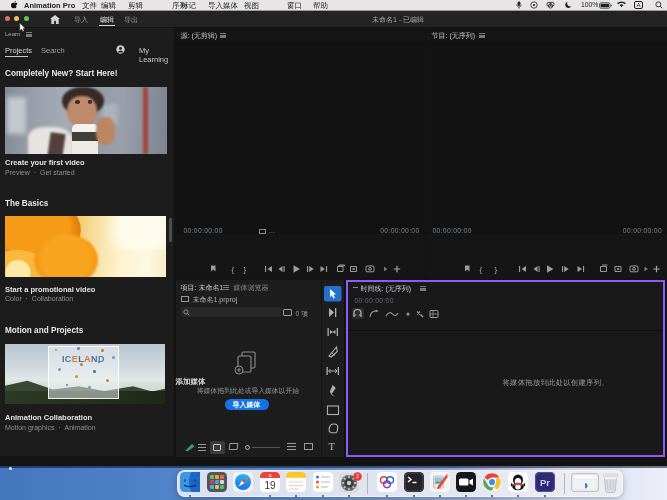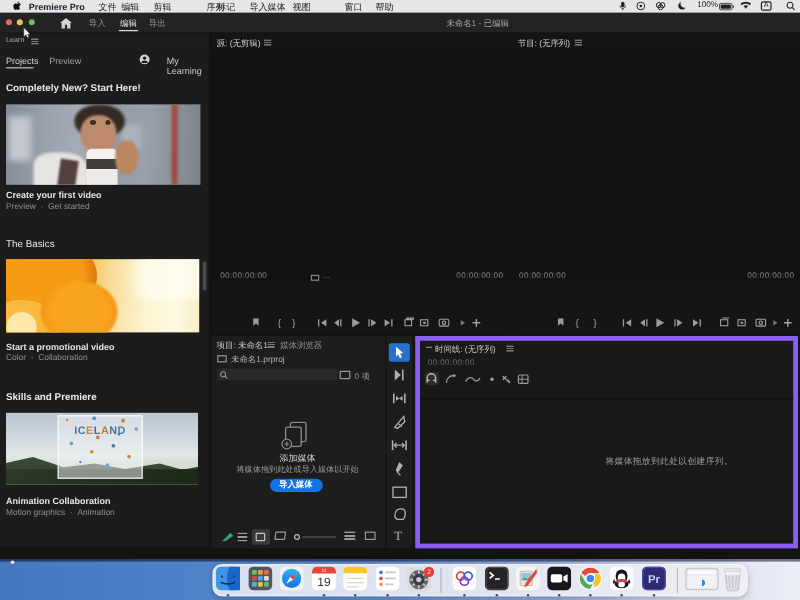--- a/index.html
+++ b/index.html
@@ -24,21 +24,21 @@
            background:linear-gradient(#9a9a9a 0 1px,transparent 1px 1.8px,#9a9a9a 1.8px 2.8px,transparent 2.8px 3.5px,#9a9a9a 3.5px 4.5px); opacity:.75;}
   .tc { position:absolute; font-size:6.8px; letter-spacing:.3px; white-space:nowrap; }
 </style>
 </head>
 <body>
 
 <div id="menubar">
   <svg class="abs" style="left:11px;top:1.2px" width="7" height="8" viewBox="0 0 12 14">
       <path fill="#111" d="M9.6 7.4c0-1.8 1.5-2.7 1.6-2.8-.9-1.3-2.2-1.4-2.7-1.5-1.1-.1-2.2.7-2.7.7-.6 0-1.4-.7-2.4-.6C2.2 3.2 1 4 .4 5.2c-1 1.8-.3 4.5.7 6 .5.7 1.1 1.5 1.9 1.5.8 0 1-.5 2-.5s1.2.5 2 .5c.8 0 1.4-.7 1.9-1.5.6-.8.8-1.7.8-1.7s-1.5-.6-1.5-2.3zM7.8 1.9c.4-.5.7-1.3.6-1.9-.6 0-1.4.4-1.8 1-.4.4-.7 1.2-.6 1.9.7 0 1.4-.4 1.8-1z"></path>
     </svg>
-  <div class="mi" style="left:24px;font-weight:bold">Premiere Pro</div>
+  <div class="mi" style="left:24px;font-weight:bold">Animation Pro</div>
   <div class="mi" style="left:82px">文件</div>
   <div class="mi" style="left:101px">编辑</div>
   <div class="mi" style="left:128px">剪辑</div>
   <div class="mi" style="left:172px">序列</div>
   <div class="mi" style="left:181px">标记</div>
   <div class="mi" style="left:208px">导入媒体</div>
   <div class="mi" style="left:244px">视图</div>
   <div class="mi" style="left:287px">窗口</div>
   <div class="mi" style="left:313px">帮助</div>
 
@@ -93,21 +93,21 @@
   <svg class="abs" style="left:18.5px;top:12px;z-index:60" width="7" height="10" viewBox="0 0 9 13">
       <path d="M1 0v10l2.4-2.2L4.8 11l1.8-.8-1.4-3.1H8z" fill="#fff" stroke="#333" stroke-width=".6"></path>
     </svg>
 
   <div class="panel" id="learn" style="left:0;top:17px;width:173.5px;height:428px;background:#1c1c1c">
     <div class="abs" style="left:0;top:0;width:100%;height:12px;background:#1d1d1d"></div>
     <div class="abs" style="left:5px;top:3px;font-size:6px;color:#ababab">Learn</div>
     <div class="menu3" style="left:26px;top:4px"></div>
     <div class="abs" style="left:5px;top:17.5px;font-size:7.5px;color:#d6d6d6">Projects</div>
     <div class="abs" style="left:5px;top:27.5px;width:23px;height:1px;background:#c8c8c8"></div>
-    <div class="abs" style="left:41px;top:17.5px;font-size:7.5px;color:#a0a0a0">Preview</div>
+    <div class="abs" style="left:41px;top:17.5px;font-size:7.5px;color:#a0a0a0">Search</div>
     <svg class="abs" style="left:116px;top:16.5px" width="9" height="9" viewBox="0 0 10 10">
         <circle cx="5" cy="5" r="4.6" fill="#d0d0d0"></circle>
         <circle cx="5" cy="3.8" r="1.6" fill="#1c1c1c"></circle>
         <path d="M1.8 8.3a3.4 3.4 0 0 1 6.4 0z" fill="#1c1c1c"></path>
       </svg>
     <div class="abs" style="left:139px;top:17.5px;font-size:7.5px;color:#c8c8c8">My Learning</div>
 
     <div class="abs" style="left:5px;top:41px;font-size:8.2px;font-weight:bold;color:#e8e8e8">Completely New? Start Here!</div>
 
     <div class="abs" style="left:5px;top:59px;width:162px;height:67px;overflow:hidden;background:linear-gradient(92deg,#848b96 0%,#9aa1ac 20%,#a6acb6 38%,#959ca8 55%,#9aa0ab 72%,#8a909b 88%,#7e838e 100%)">
@@ -119,32 +119,32 @@
       <div class="abs" style="left:43%;top:20%;width:3%;height:5%;background:#3a2d25;border-radius:50%"></div>
       <div class="abs" style="left:51%;top:20%;width:3%;height:5%;background:#3a2d25;border-radius:50%"></div>
       <div class="abs" style="left:14%;top:60%;width:28%;height:45%;background:#e6e4e1;border-radius:35% 45% 0 0;filter:blur(1.5px)"></div>
       <div class="abs" style="left:27%;top:68%;width:9%;height:36%;background:#53403c;filter:blur(1px);transform:rotate(8deg)"></div>
       <div class="abs" style="left:41.5%;top:55%;width:16%;height:48%;background:linear-gradient(#f4f2ee 0 26%,#413d38 26% 52%,#eeebe6 52%);border-radius:16% 16% 8% 8%"></div>
       <div class="abs" style="left:56%;top:45%;width:12%;height:42%;background:#bb8662;border-radius:42%;filter:blur(.8px)"></div>
     </div>
     <div class="abs" style="left:5px;top:130px;font-size:7.5px;font-weight:bold;color:#e4e4e4">Create your first video</div>
     <div class="abs" style="left:5px;top:141px;font-size:7px;color:#909090">Preview&nbsp;&nbsp;·&nbsp;&nbsp;Get started</div>
 
-    <div class="abs" style="left:5px;top:171px;font-size:8.2px;font-weight:normal;color:#e8e8e8">The Basics</div>
+    <div class="abs" style="left:5px;top:171px;font-size:8.2px;font-weight:bold;color:#e8e8e8">The Basics</div>
 
     <div class="abs" style="left:5px;top:188px;width:161px;height:61px;overflow:hidden;background:linear-gradient(94deg,#e88a10 0%,#f0980f 20%,#f5bc4a 38%,#f8dfa0 55%,#fdf3cf 72%,#fdf8e2 88%,#f7eec4 100%)">
       <div class="abs" style="left:-8%;top:-30%;width:55%;height:105%;background:radial-gradient(circle,#f59b16 0 60%,#e07d08 78%,rgba(224,125,8,.0) 95%);border-radius:50%"></div>
       <div class="abs" style="left:-12%;top:55%;width:40%;height:75%;background:radial-gradient(circle,#fde8a8 0 30%,#f8b93e 34% 75%,#ef9a1c 100%);border-radius:50%"></div>
       <div class="abs" style="left:18%;top:30%;width:40%;height:85%;background:radial-gradient(circle,#f9a41f 0 55%,#ef8d0d 90%);border-radius:50%;filter:blur(1px)"></div>
       <div class="abs" style="left:58%;top:-15%;width:55%;height:70%;background:radial-gradient(circle,rgba(255,252,238,.9) 0 40%,rgba(255,250,230,0) 80%)"></div>
     </div>
     <div class="abs" style="left:5px;top:257px;font-size:7.5px;font-weight:bold;color:#e4e4e4">Start a promotional video</div>
     <div class="abs" style="left:5px;top:267px;font-size:7px;color:#909090">Color&nbsp;&nbsp;·&nbsp;&nbsp;Collaboration</div>
 
-    <div class="abs" style="left:5px;top:298px;font-size:8.2px;font-weight:bold;color:#e8e8e8">Skills and Premiere</div>
+    <div class="abs" style="left:5px;top:298px;font-size:8.2px;font-weight:bold;color:#e8e8e8">Motion and Projects</div>
 
     <div class="abs" style="left:5px;top:316px;width:160px;height:60px;overflow:hidden;background:linear-gradient(#bac6d0 0%,#cfd8de 35%,#e2e7e7 60%,#d4dcd4 70%)">
       <div class="abs" style="left:0;top:58%;width:100%;height:42%;background:#3a4734;clip-path:polygon(0 28%,14% 8%,30% 42%,46% 30%,62% 48%,80% 30%,92% 50%,100% 40%,100% 100%,0 100%)"></div>
       <div class="abs" style="left:0;top:78%;width:100%;height:22%;background:linear-gradient(90deg,#2d3a26,#242f1e 60%,#1e2819)"></div>
       <div class="abs" style="left:27%;top:4%;width:44%;height:88%;background:rgba(240,244,246,.5);border:0.8px solid rgba(255,255,255,.85)"></div>
       <div class="abs" style="left:27%;top:16%;width:44%;text-align:center;font-size:9px;font-weight:bold;letter-spacing:.4px"><span style="color:#47749f">IC</span><span style="color:#cf8435">E</span><span style="color:#406f9b">L</span><span style="color:#c8772f">A</span><span style="color:#47749f">N</span><span style="color:#50809f">D</span></div>
       <div class="abs" style="left:31%;top:8%;width:2.5px;height:2.5px;border-radius:50%;background:#cf8435"></div>
       <div class="abs" style="left:45%;top:5%;width:2.5px;height:2.5px;border-radius:50%;background:#5a8fc0"></div>
       <div class="abs" style="left:60%;top:9%;width:2.5px;height:2.5px;border-radius:50%;background:#cf7b35"></div>
       <div class="abs" style="left:67%;top:20%;width:2.5px;height:2.5px;border-radius:50%;background:#74a3ce"></div>
@@ -238,21 +238,21 @@
     </div>
     <div class="abs" style="left:107px;top:28.5px;width:9px;height:7px;border:0.8px solid #9a9a9a;border-radius:1px"></div>
     <div class="abs" style="left:120px;top:29px;font-size:6.8px;color:#9a9a9a">0 项</div>
 
     <svg class="abs" style="left:57px;top:71px" width="26" height="24" viewBox="0 0 26 24">
       <rect x="9" y="1" width="13" height="16" rx="1.5" fill="none" stroke="#8d8d8d" stroke-width="1.1"></rect>
       <rect x="5" y="5" width="13" height="16" rx="1.5" fill="#1d1d1d" stroke="#8d8d8d" stroke-width="1.1"></rect>
       <circle cx="6" cy="19" r="4" fill="#1d1d1d" stroke="#8d8d8d" stroke-width="1"></circle>
       <path d="M6 17v4M4 19h4" stroke="#8d8d8d" stroke-width="1"></path>
     </svg>
-    <div class="abs" style="left:0;top:97px;width:100%;text-align:center;font-size:7.5px;font-weight:normal;color:#d5d5d5">添加媒体</div>
+    <div class="abs" style="left:0;top:97px;width:100%;font-size:7.5px;font-weight:bold;color:#d5d5d5">添加媒体</div>
     <div class="abs" style="left:0;top:106px;width:100%;text-align:center;font-size:6.8px;color:#999">将媒体拖到此处或导入媒体以开始</div>
     <div class="abs" style="left:49px;top:119px;width:44px;height:11px;border-radius:5.5px;background:#1473e6;text-align:center;font-size:7px;font-weight:bold;color:#fff;line-height:11px">导入媒体</div>
 
     <svg class="abs" style="left:8px;top:163px" width="12" height="9" viewBox="0 0 12 9">
         <path d="M1 8L8 1l2.5 2.5L4 8z" fill="#2fa36b"></path>
       </svg>
     <div class="abs" style="left:22px;top:164px;width:8px;height:7px;background:linear-gradient(#9a9a9a 0 1.4px,transparent 1.4px 2.8px,#9a9a9a 2.8px 4.2px,transparent 4.2px 5.6px,#9a9a9a 5.6px 7px)"></div>
     <div class="abs" style="left:34px;top:160.5px;width:15px;height:13px;background:#3a3a3a;border-radius:2px"></div>
     <div class="abs" style="left:37.5px;top:163.5px;width:8px;height:7px;border:1px solid #c5c5c5;border-radius:1px"></div>
     <div class="abs" style="left:53px;top:163px;width:9px;height:7px;border:0.8px solid #9a9a9a;border-radius:1px;transform:skewX(-8deg)"></div>
@@ -277,21 +277,21 @@
         <rect x="15.7" y="87" width="1.3" height="8" fill="#b0b0b0"></rect>
         <path d="M7 91h7.5M8.5 89l-2 2 2 2M13 89l2 2-2 2" stroke="#b0b0b0" stroke-width="1" fill="none"></path>
       <path d="M10.7 105l3 3-4 6-2-2z" fill="#b0b0b0"></path>
         <path d="M9 113.5l2.7 2.7" stroke="#b0b0b0" stroke-width="1"></path>
       <rect x="5.5" y="126" width="11" height="8.5" fill="none" stroke="#b0b0b0" stroke-width="1.1"></rect>
       <path d="M7 150c0-2.8 1.4-4.6 1.9-5.1 1-1 4.6-1.4 6 0 .7.7 1 2.8.5 5.1-.3 1.7-1.4 2.8-1.4 2.8H9.3S7 151.8 7 150z" fill="none" stroke="#b0b0b0" stroke-width="1.1"></path>
       <text x="6.5" y="170" font-size="10.5" fill="#b8b8b8" font-family="Liberation Serif">T</text>
     </svg>
   </div>
 
-  <div class="panel" id="timeline" style="left:345.5px;top:269px;width:319px;height:177px;background:#191919;border:4px solid #8b5cf6">
+  <div class="panel" id="timeline" style="left:345.5px;top:269px;width:319px;height:177px;background:#191919;border:2px solid #8b5cf6">
     <div class="abs" style="left:5px;top:5px;width:5px;height:1.2px;background:#888"></div>
     <div class="tabtxt" style="left:13px;top:2px">时间线: (无序列)</div>
     <div class="menu3" style="left:72px;top:4px"></div>
     <div class="tc" style="left:7px;top:14.5px;color:#5e6d79">00:00:00:00</div>
     <div class="abs" style="left:4px;top:26px;width:12px;height:11px;background:#2c2c2c;border-radius:2px"></div>
     <svg class="abs" style="left:0;top:26px" width="100" height="12" viewBox="0 0 100 12">
       <path d="M6 9V5a3.5 3.5 0 0 1 7 0v4M6 7h2.2M10.8 7H13" stroke="#b5b5b5" stroke-width="1.2" fill="none"></path>
       <path d="M22 9a6 6 0 0 1 7-6" stroke="#9a9a9a" stroke-width="1.1" fill="none"></path>
         <path d="M28 1.5l2.5 1.8-3 1z" fill="#9a9a9a"></path>
       <path d="M38 8c2-4 5-4 6.5-2M44.5 6c1.5 2 4 2 5.5-1" stroke="#9a9a9a" stroke-width="1.1" fill="none"></path>

